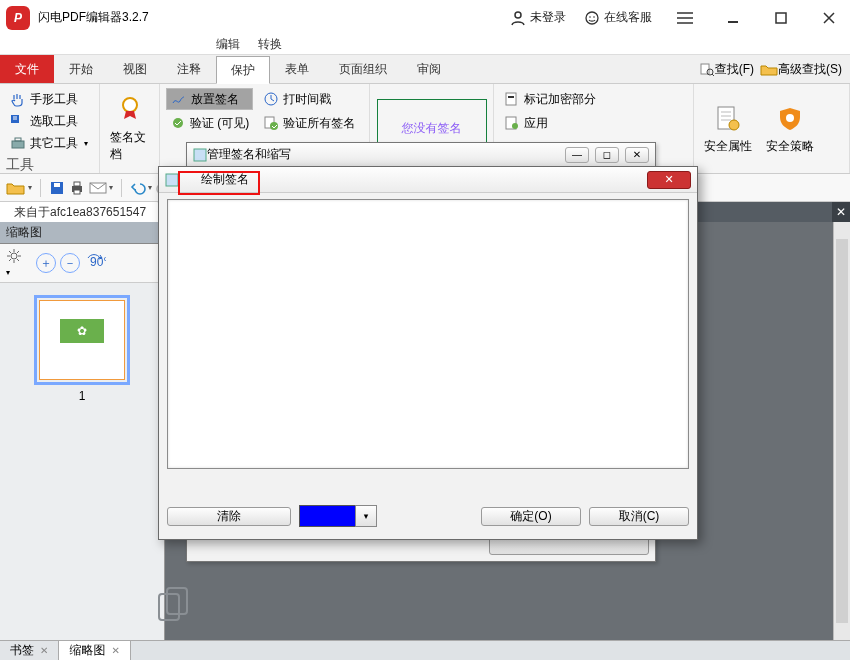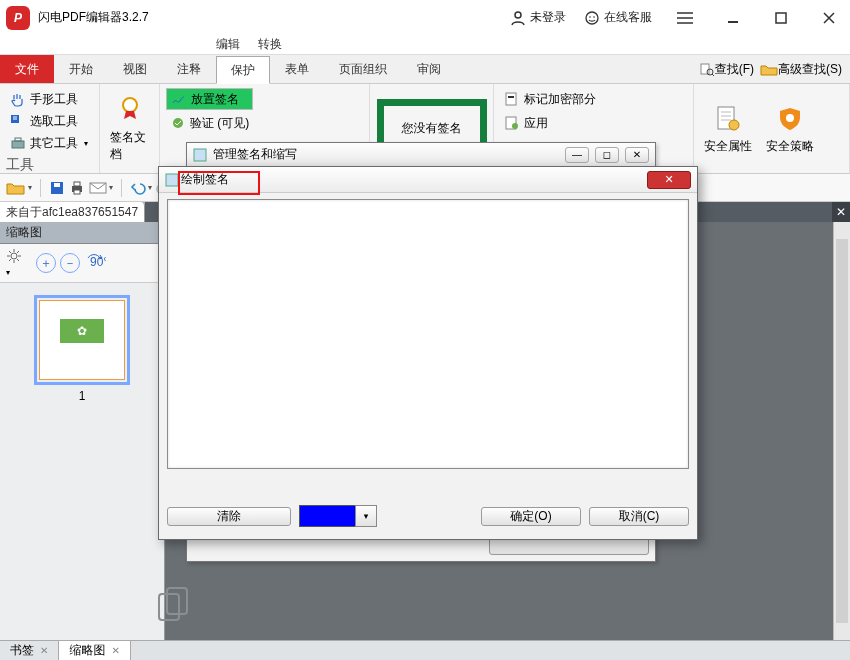--- a/index.html
+++ b/index.html
@@ -28,30 +28,30 @@
 
   
   .ribbon { height: 90px; background:#f5f5f5; border-bottom:1px solid #ccc; display:flex; }
   .rgroup { border-right:1px solid #ddd; padding:4px 6px 2px 6px; display:flex; flex-direction:column; justify-content:space-between; }
   .rgroup .gbody { display:flex; gap:6px; flex:1; }
   .rgroup .glabel { text-align:left; color:#555; font-size:14px; padding-top:2px; }
   .vbtn { display:flex; flex-direction:column; align-items:center; justify-content:center; gap:5px; padding:2px 4px; }
   .hbtn { display:flex; align-items:center; gap:4px; padding:2px 4px; height:22px; white-space:nowrap;}
   .stack { display:flex; flex-direction:column; gap:2px; }
   .ic { display:inline-block; }
-  .nosig { width:110px; height:60px; border:7px solid #15803d; display:flex; align-items:center; justify-content:center; color:#000000; }
+  .nosig { width:110px; height:60px; border:1px solid #15803d; display:flex; align-items:center; justify-content:center; color:#8b5cf6; }
 
   
   .qat { height:28px; background:#f8f8f8; border-bottom:1px solid #ccc; display:flex; align-items:center; gap:4px; padding:0 6px;}
   .qat .sep { width:1px; height:18px; background:#ccc; margin:0 4px; }
   .qat .drop { font-size:8px; color:#555; margin-left:-2px; }
 
   
   .doctabs { height:20px; background:#aeb7c0; display:flex; align-items:stretch; }
-  .doctab { background:#fff; color:#333; padding:0 6px; display:flex; align-items:center; gap:6px; border-right:1px solid #999; border-top-right-radius:4px; }
+  .doctab { background:#fff; color:#333; padding:0 14px; display:flex; align-items:center; gap:6px; border-right:1px solid #999; border-top-right-radius:4px; }
   .doctabs .fill { flex:1; background:#555c63; }
   .doctabs .endclose { width:18px; background:#3a4046; color:#fff; display:flex; align-items:center; justify-content:center; }
 
   
   .workspace { position:absolute; top: 222px; bottom: 20px; left:0; right:0; display:flex; }
   .sidebar { width:165px; background:#eceef0; border-right:1px solid #999; display:flex; flex-direction:column; }
   .panelhdr { background:#aeb7c0; color:#222; padding:2px 6px; border-bottom:1px solid #888; }
   .paneltools { background:#f7f7f7; display:flex; align-items:center; gap:4px; padding:4px 6px; border-bottom:1px solid #ccc; }
   .thumbcell { flex:1; display:flex; flex-direction:column; align-items:center; padding:12px; }
   .thumbwrap { border:3px solid #7aa8ff; padding:2px; }
@@ -65,28 +65,28 @@
   .pagecopy { position:absolute; left:-10px; bottom:14px; color:#8a8f94; font-size:28px; }
 
   
   .footer { position:absolute; bottom:0; left:0; right:0; height:20px; background:#dfe3e6; display:flex; align-items:stretch; border-top:1px solid #aaa;}
   .ftab { padding:0 10px; display:flex; align-items:center; gap:6px; border-right:1px solid #aaa; background:#e2e5e8;}
   .ftab.active { background:#fff; }
   .ftab .x { color:#888; font-size:10px; }
 
   
   .dialog1 { position:absolute; left:186px; top:142px; width:470px; height:420px; background:#f2f2f2; border:1px solid #777; box-shadow:2px 2px 4px rgba(0,0,0,.2); }
-  .dialog1 .dlgtitle { height:24px; background:linear-gradient(#fefefe,#e8e8e8); border-bottom:1px solid #bbb; display:flex; align-items:center; padding:0 6px; gap:6px; }
+  .dialog1 .dlgtitle { height:24px; background:linear-gradient(#fefefe,#e8e8e8); border-bottom:1px solid #bbb; display:flex; align-items:center; padding:0 6px; gap:0; }
   .dialog1 .dright { margin-left:auto; display:flex; gap:6px; }
   .dlgwinbtn { width:24px; height:16px; border:1px solid #aaa; border-radius:3px; display:flex; align-items:center; justify-content:center; background:linear-gradient(#fefefe,#e2e2e2); font-size:10px; }
   .dialog1 .dlgfooter { position:absolute; bottom:6px; left:6px; right:6px; height:26px; display:flex; gap:8px;}
   .dlgbtn { border:1px solid #9a9a9a; background:linear-gradient(#fefefe,#e2e2e2); border-radius:3px; padding:0 14px; display:flex; align-items:center; justify-content:center; }
 
   .dialog2 { position:absolute; left:158px; top:166px; width:540px; height:374px; background:#f2f2f2; border:1px solid #6a6a6a; box-shadow:4px 4px 10px rgba(0,0,0,.35); }
-  .dialog2 .dlgtitle { height:26px; background:linear-gradient(#fefefe,#ececec); display:flex; align-items:center; padding:0 6px; gap:2px; border-bottom:1px solid #ccc;}
+  .dialog2 .dlgtitle { height:26px; background:linear-gradient(#fefefe,#ececec); display:flex; align-items:center; padding:0 6px; gap:22px; border-bottom:1px solid #ccc;}
   .dialog2 .closebtn { margin-left:auto; width:44px; height:18px; background:#c33; border:1px solid #8b1a1a; border-radius:3px; color:#fff; display:flex; align-items:center; justify-content:center; font-size:11px;}
   .canvas { position:absolute; left:8px; top:32px; right:8px; height:270px; background:#fff; border:1px solid #8b8b8b; box-shadow:inset 0 0 3px rgba(0,0,0,.15);}
   .dialog2 .dlgfooter { position:absolute; bottom:10px; left:8px; right:8px; height:26px; display:flex; gap:8px; align-items:center;}
   .colbtn { display:flex; }
   .colbtn .swatch { width:56px; height:22px; background:#0000ff; border:1px solid #555; border-right:none; }
   .colbtn .dd { width:22px; height:22px; border:1px solid #888; background:linear-gradient(#fefefe,#e2e2e2); display:flex; align-items:center; justify-content:center; font-size:9px;}
   .redbox { position:absolute; left:178px; top:171px; width:82px; height:24px; border:2px solid #e11; }
 
   
   svg { display:block; }
@@ -210,32 +210,49 @@
           </svg>
       <span>签名文档</span>
     </div>
       </div>
     <div class="glabel"></div>
   </div>
 
   <div class="rgroup" style="width:210px">
     <div class="gbody">
       <div class="stack">
-        <div class="hbtn" style="border:1px solid #bbb;background:#22c55e">
+        <div class="hbtn" style="border:1px solid #bbb;background:#a3a3a3">
             <svg width="16" height="16">
               <path d="M2 12c3-6 5 2 7-2s4-4 4-4" fill="none" stroke="#2a66c8"></path>
             </svg>
             <span>放置签名</span>
           </div>
         <div class="hbtn">
             <svg width="16" height="16">
               <circle cx="8" cy="8" r="5" fill="#6ab04c"></circle>
               <path d="M5 8l2 2 4-4" stroke="#fff" fill="none"></path>
             </svg>
             <span>验证 (可见)</span>
+          </div>
+      </div>
+      <div class="stack">
+        <div class="hbtn">
+            <svg width="16" height="16">
+              <circle cx="8" cy="8" r="6" fill="none" stroke="#2a66c8"></circle>
+              <path d="M8 4v4l3 2" stroke="#2a66c8" fill="none"></path>
+            </svg>
+            <span>打时间戳</span>
+          </div>
+        <div class="hbtn">
+            <svg width="16" height="16">
+              <rect x="2" y="2" width="9" height="11" fill="#fff" stroke="#888"></rect>
+              <circle cx="11" cy="11" r="4" fill="#6ab04c"></circle>
+              <path d="M9 11l2 2 3-3" stroke="#fff" fill="none"></path>
+            </svg>
+            <span>验证所有签名</span>
           </div>
       </div>
     </div>
     <div class="glabel"></div>
   </div>
 
   <div class="rgroup" style="width:124px">
     <div class="gbody" style="align-items:center;justify-content:center">
       <div class="nosig">您没有签名</div>
     </div>

